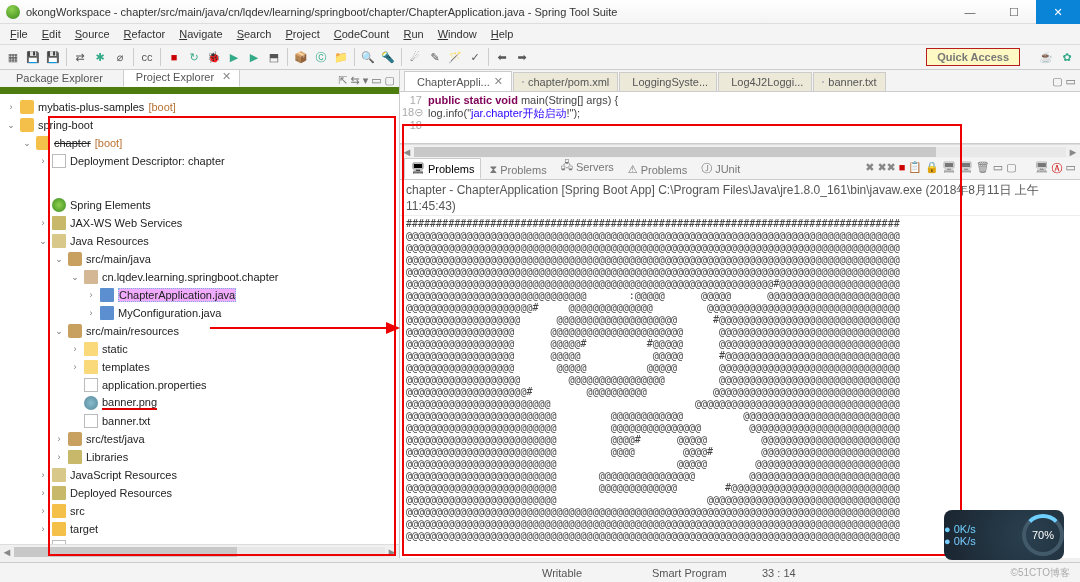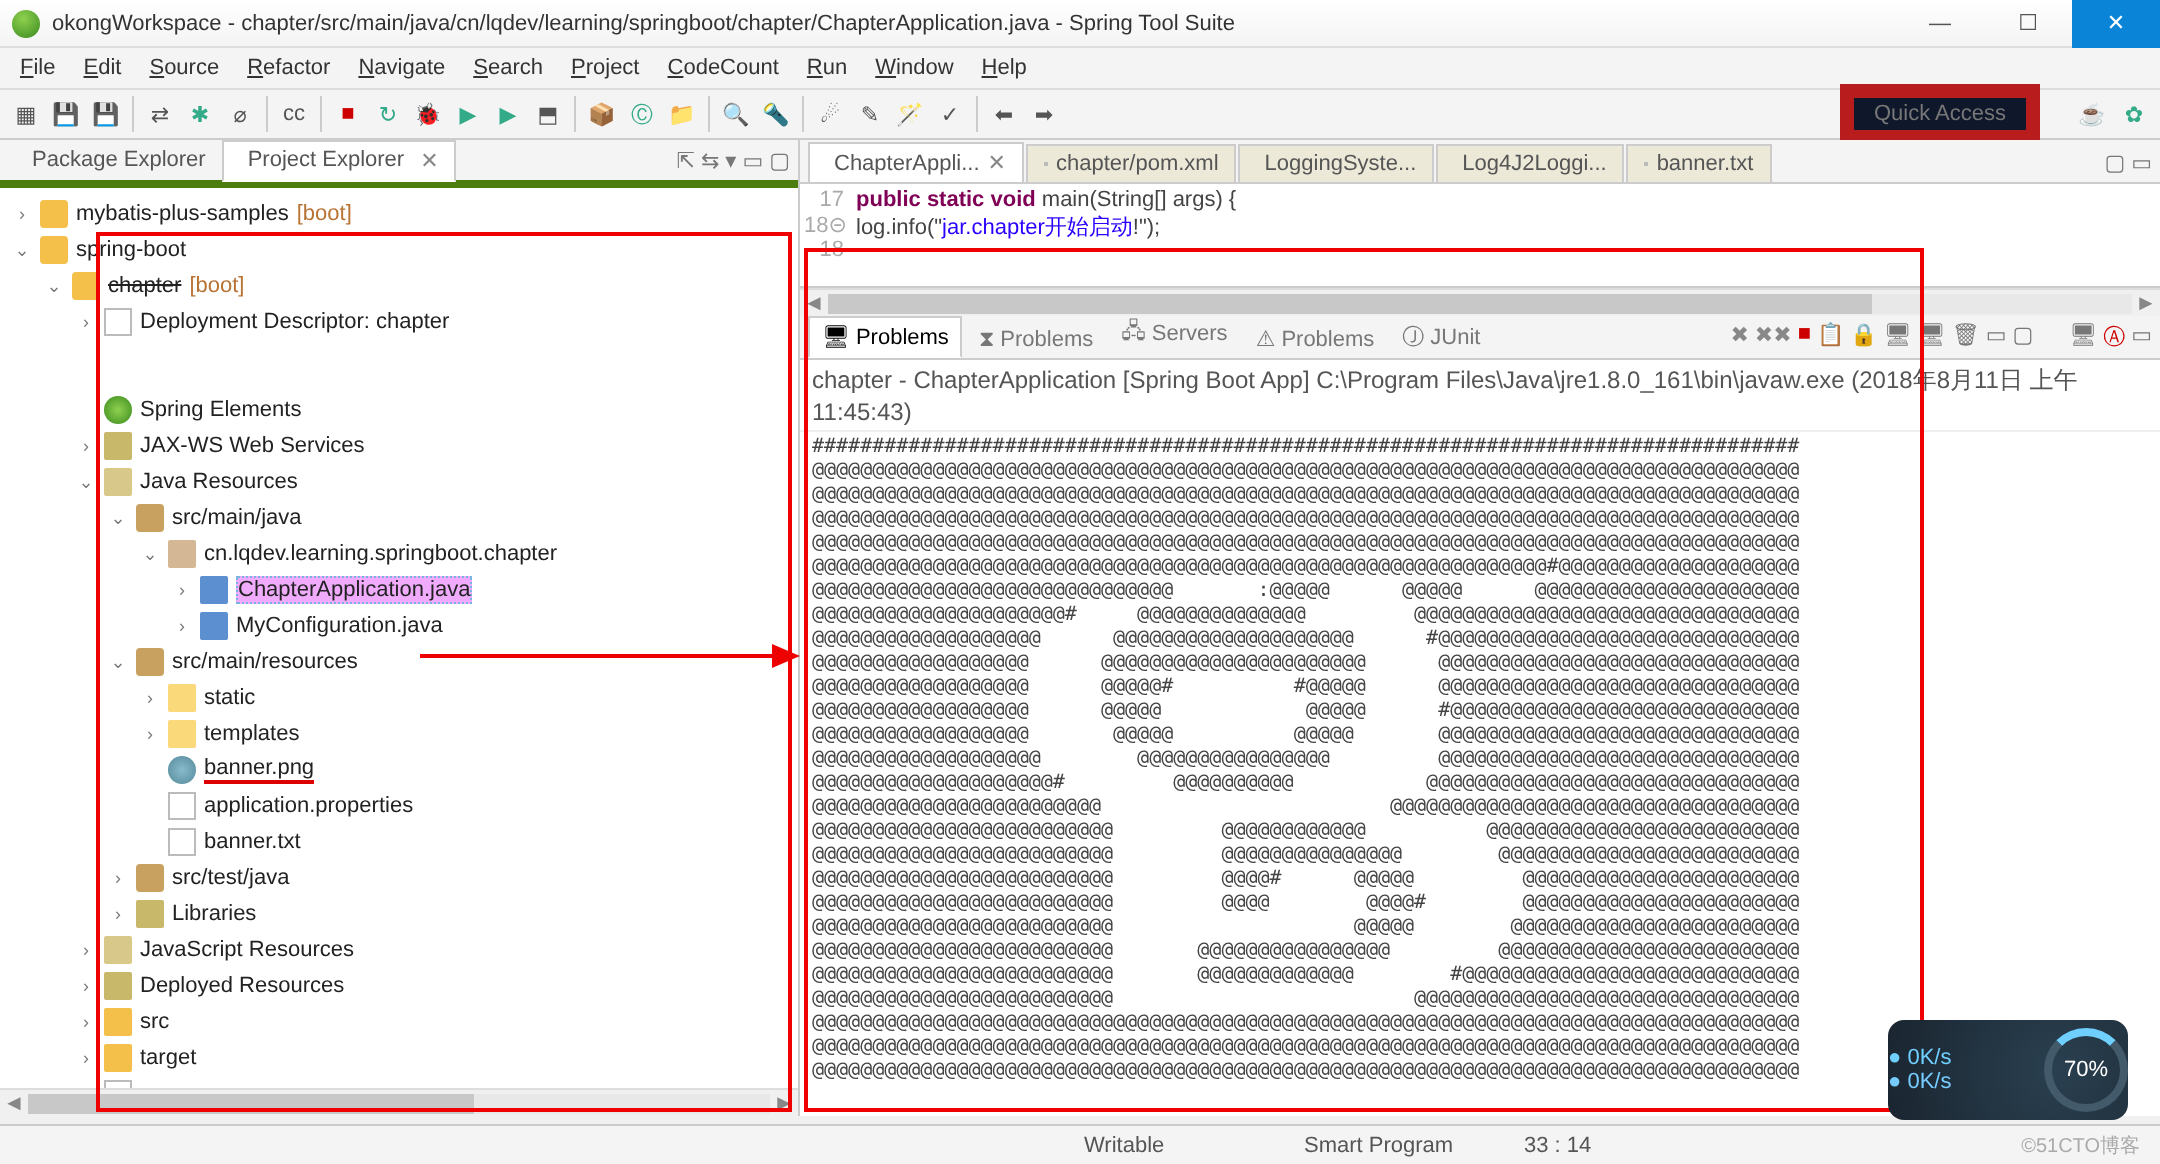--- a/index.html
+++ b/index.html
@@ -9,25 +9,25 @@
 .titlebar .title { flex:1; color:#333; }
 .titlebar .winbtns { display:flex; }
 .titlebar .winbtn { width:44px; height:24px; text-align:center; line-height:24px; color:#555; }
 .titlebar .close { background:#0a84d6; color:#fff; }
 .menubar { height:20px; background:#f4f4f4; display:flex; gap:2px; padding-left:4px; align-items:center; color:#333; }
 .menubar span { padding:2px 6px; cursor:default; }
 .menubar span u { text-decoration:underline; }
 .toolbar { height:26px; background:#f4f4f4; border-top:1px solid #ddd; border-bottom:1px solid #ccc; display:flex; align-items:center; gap:2px; padding:0 4px; position:relative; }
 .toolbar .tb { width:18px; height:18px; border:1px solid transparent; display:inline-flex; align-items:center; justify-content:center; color:#555; }
 .toolbar .sep { width:1px; height:18px; background:#ccc; margin:0 2px; }
-.quick { position:absolute; right:60px; border:7px solid #b91c1c; padding:2px 10px; background:#0f172a; color:#777; }
+.quick { position:absolute; right:60px; border:1px solid #b91c1c; padding:2px 10px; background:#fef9c3; color:#777;font-weight:bold; }
 .toolbar .right-icons { position:absolute; right:4px; display:flex; gap:3px; }
 .main { display:flex; height:488px; }
 .left-pane { width:400px; border-right:1px solid #ccc; background:#fff; display:flex; flex-direction:column; }
-.pane-tabs { height:24px; display:flex; align-items:center; background:#f4f4f4; border-bottom:4px solid #4d7c0f; padding:0 4px; }
+.pane-tabs { height:24px; display:flex; align-items:flex-end; background:#f4f4f4; border-bottom:7px solid #4d7c0f; padding:0 4px;gap:12px; }
 .pane-tabs .tab { padding:3px 8px; display:flex; align-items:center; gap:4px; color:#555; }
 .pane-tabs .tab.active { background:#fff; border:1px solid #ccc; border-bottom:1px solid #fff; }
 .pane-tabs .ticons { margin-left:auto; display:flex; gap:3px; color:#777; }
 .tree { flex:1; overflow:auto; padding:4px 0 4px 6px; color:#222; }
 .tree .node { display:flex; align-items:center; gap:4px; height:18px; padding-left:2px; white-space:nowrap; }
 .tree .tw { width:10px; color:#777; font-size:9px; display:inline-block; text-align:center; }
 .tree .ic { width:14px; height:14px; display:inline-block; }
 .tree .selected { background:#f0abfc; border:1px dotted #7ab3e0; }
 .tree .decoration { color:#b87333; }
 .ic-proj { background:#f5c04a; border-radius:2px; }
@@ -221,27 +221,27 @@
           <span class="ic ic-folder-open"></span>
           <span>static</span>
         </div>
         <div class="node" style="padding-left: 64px;">
           <span class="tw">›</span>
           <span class="ic ic-folder-open"></span>
           <span>templates</span>
         </div>
         <div class="node" style="padding-left: 64px;">
           <span class="tw"></span>
+          <span class="ic ic-file"></span>
+          <span>application.properties</span>
+        </div>
+        <div class="node" style="padding-left: 64px;">
+          <span class="tw"></span>
           <span class="ic ic-img"></span>
           <span style="border-bottom: 2px solid rgb(221, 0, 0);">banner.png</span>
-        </div>
-        <div class="node" style="padding-left: 64px;">
-          <span class="tw"></span>
-          <span class="ic ic-file"></span>
-          <span>application.properties</span>
         </div>
         <div class="node" style="padding-left: 64px;">
           <span class="tw"></span>
           <span class="ic ic-file"></span>
           <span>banner.txt</span>
         </div>
         <div class="node" style="padding-left: 48px;">
           <span class="tw">›</span>
           <span class="ic ic-src"></span>
           <span>src/test/java</span>

